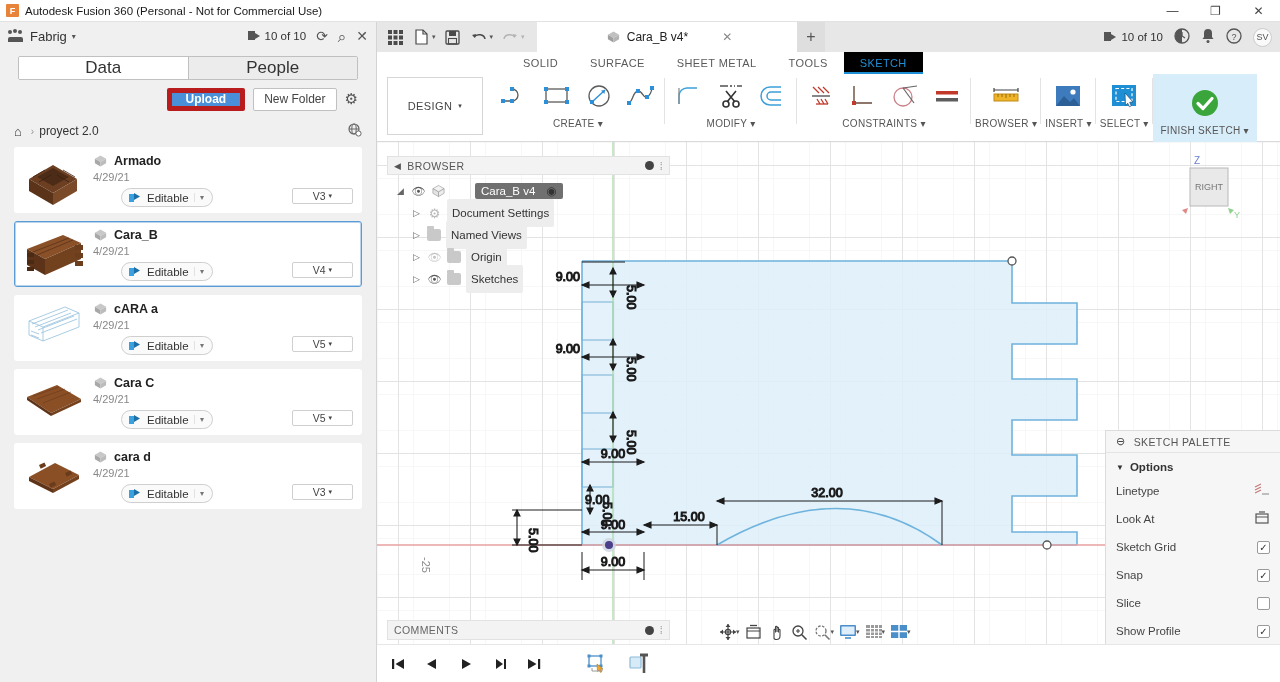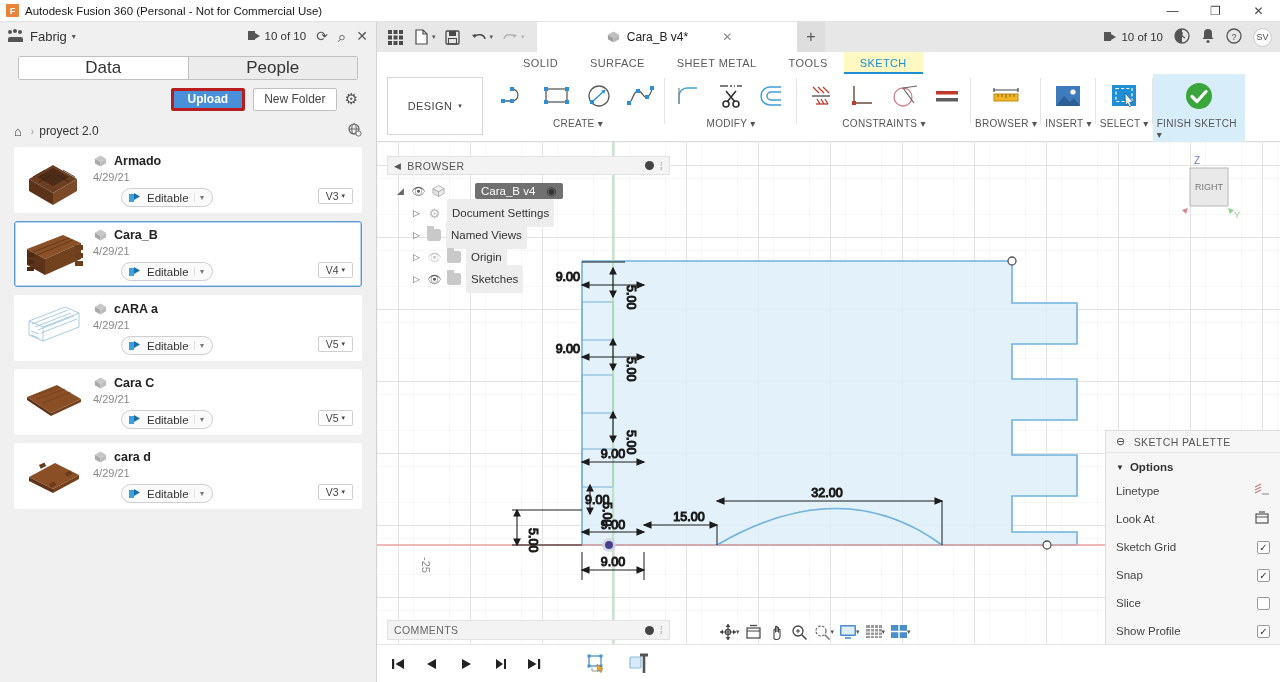--- a/index.html
+++ b/index.html
@@ -63,21 +63,21 @@
     flex: 1; display: flex; align-items: center; justify-content: center;
     font-size: 17px; color: #333; background: #fff; cursor: pointer;
   }
   .dp-tab.inactive { background: #ececec; border-left: 1px solid #c0c0c0; }
 
   .dp-actions {
     margin: 7px 18px 0 18px; display: flex; align-items: center;
     justify-content: flex-end; gap: 8px; height: 24px;
   }
   .btn-primary {
-    background: #4a90d9; color: #fff; border: 3px solid #b91c1c; border-radius: 2px;
+    background: #4a90d9; color: #fff; border: 5px solid #b91c1c; border-radius: 2px;
     height: 23px; padding: 0 14px; font-size: 12px; font-weight: bold; cursor: pointer;
     display: flex; align-items: center;
   }
   .btn-default {
     background: #fff; color: #444; border: 1px solid #c0c0c0; border-radius: 2px;
     height: 23px; padding: 0 10px; font-size: 12px; cursor: pointer;
     display: flex; align-items: center;
   }
   .gear { font-size: 15px; color: #555; cursor: pointer; }
 
@@ -111,21 +111,21 @@
   }
   .fc-editable span.lbl { font-size: 11.5px; color: #333; }
   .fc-editable .edcaret {
     width: 16px; text-align: center; font-size: 8px; color: #777;
     border-left: 1px solid #e2e2e2;
   }
   .pencil-ic { width: 14px; height: 14px; }
   .fc-ver {
     position: absolute; right: 8px; bottom: 8px; border: 1px solid #cfcfcf;
     border-radius: 2px; background: #fff; font-size: 10.5px; color: #444;
-    padding: 1px 7px; display: flex; align-items: center; gap: 3px;
+    padding: 1px 20px; display: flex; align-items: center; gap: 3px;
   }
 
   
   .fusion { position: absolute; top: 22px; left: 377px; width: 903px; height: 660px; background: #fff; }
 
   .qat {
     height: 30px; background: #e7e7e7; display: flex; align-items: center;
     padding-left: 6px; gap: 2px; position: relative;
   }
   .qat-btn {
@@ -152,21 +152,21 @@
   }
 
   
   .rib-tabs {
     height: 22px; background: #fff; display: flex; align-items: center;
     padding-left: 130px; gap: 0px; font-size: 11px; letter-spacing: .4px;
   }
   .rib-tab {
     padding: 0 16px; height: 22px; line-height: 22px; color: #5a5a5a; cursor: pointer;
   }
-  .rib-tab.active { color: #1e8fd5; background: #fef9c3; position: relative; }
+  .rib-tab.active { color: #1e8fd5; background: #000000; position: relative; }
   .rib-tab.active::after {
     content: ""; position: absolute; left: 0; right: 0; bottom: 0; height: 2px; background: #1e8fd5;
   }
 
   
   .ribbon {
     height: 68px; background: #fff; display: flex; align-items: flex-start;
     border-bottom: 1px solid #dadada; position: relative;
   }
   .design-box {
@@ -177,21 +177,21 @@
   .rgroup { height: 60px; display: flex; flex-direction: column; align-items: center; padding: 0 4px; position: relative; }
   .rgroup.bordered::after {
     content: ""; position: absolute; right: 0; top: 4px; bottom: 10px; width: 1px; background: #e3e3e3;
   }
   .ricons { display: flex; align-items: center; height: 44px; gap: 2px; }
   .ricon {
     width: 40px; height: 40px; display: flex; align-items: center; justify-content: center;
     cursor: pointer; border-radius: 2px;
   }
   .rlabel { font-size: 10px; color: #555; letter-spacing: .3px; cursor: pointer; }
-  .rgroup.finish { background: #d7edfa; height: 68px; width: 92px; }
+  .rgroup.finish { background: #d7edfa; height: 68px; width: 104px; justify-content: center; }
 
   
   .canvas {
     position: absolute; top: 120px; left: 0; width: 903px; height: 540px;
     background: #ffffff; overflow: hidden;
   }
   .grid-svg { position: absolute; inset: 0; }
 
   .browser-panel {
     position: absolute; left: 10px; top: 14px; width: 283px;

